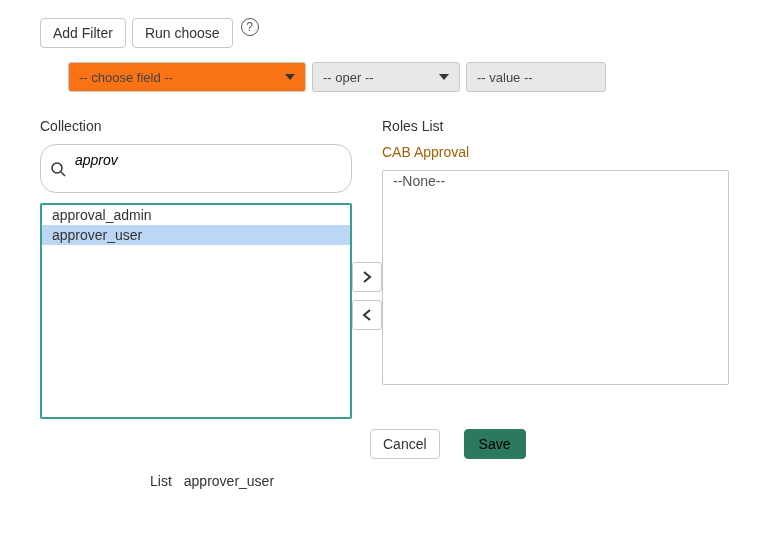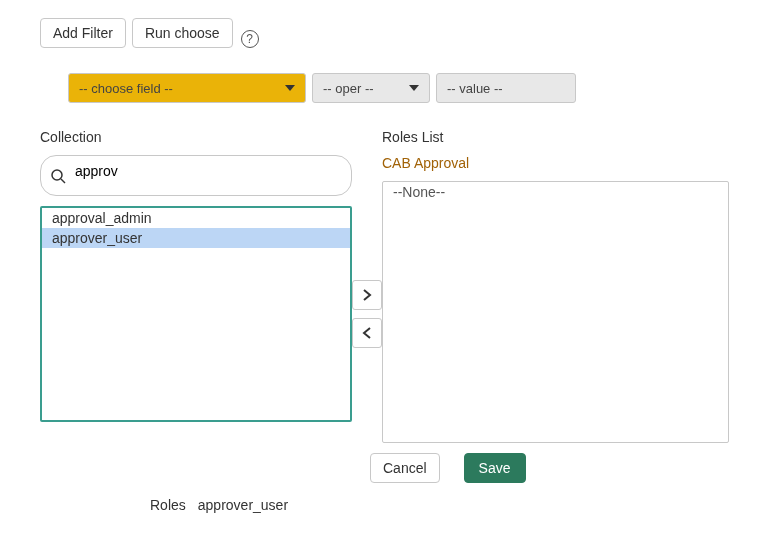--- a/index.html
+++ b/index.html
@@ -6,23 +6,23 @@
     body {
       font-family: -apple-system, BlinkMacSystemFont, "Segoe UI", Arial, sans-serif;
       font-size: 14px;
       color: #333;
       background: #fff;
       padding: 18px 40px;
       width: 769px;
     }
     .top-buttons {
       display: flex;
-      align-items: flex-end;
+      align-items: flex-start;
       gap: 6px;
-      margin-bottom: 25px;
+      margin-bottom: 14px;
     }
     .btn {
       background: #fff;
       border: 1px solid #c8c8c8;
       border-radius: 4px;
       padding: 6px 12px;
       font-size: 14px;
       cursor: pointer;
       color: #333;
     }
@@ -44,32 +44,32 @@
       gap: 6px;
       margin-left: 28px;
       margin-bottom: 26px;
     }
     .select-wrap {
       position: relative;
       display: flex;
       align-items: center;
       border: 1px solid #c8c8c8;
       border-radius: 3px;
-      background: #eab308;
+      background: #f97316;
       padding: 6px 10px;
       height: 30px;
     }
     .select-wrap.disabled {
       background: #e8e8e8;
     }
     .select-field {
       width: 238px;
     }
     .select-oper {
-      width: 118px;
+      width: 148px;
       background: #e8e8e8;
     }
     .select-value {
       width: 140px;
       background: #e8e8e8;
     }
     .select-text {
       flex: 1;
       font-size: 13px;
       color: #444;
@@ -94,23 +94,24 @@
       display: block;
     }
     .search-wrap {
       position: relative;
       margin-bottom: 10px;
     }
     .search-input {
       width: 100%;
       border: 1px solid #c8c8c8;
       border-radius: 16px;
-      padding: 7px 12px 16px 34px;
+      padding: 7px 12px 24px 34px;
       font-size: 14px;
       outline: none;
+      font-style: italic;
     }
     .search-icon {
       position: absolute;
       left: 10px;
       top: 50%;
       transform: translateY(-50%);
       width: 16px;
       height: 16px;
     }
     .subheader {
@@ -131,21 +132,21 @@
     }
     .list-item {
       padding: 2px 10px;
       cursor: pointer;
       white-space: nowrap;
     }
     .list-item.selected {
       background: #bcd6f5;
     }
     .listbox-right {
-      height: 262px;
+      height: 215px;
       margin-top: 0;
     }
     .listbox-right .list-item {
       color: #555;
     }
     .transfer-buttons {
       display: flex;
       flex-direction: column;
       gap: 8px;
       justify-content: center;
@@ -165,21 +166,21 @@
       font-size: 16px;
     }
     .action-row {
       display: flex;
       gap: 24px;
       margin-top: 10px;
       margin-left: 330px;
     }
     .btn-save {
       background: #2c7a5d;
-      color: #ffffff;
+      color: #000000;
       border: 1px solid #2c7a5d;
       border-radius: 4px;
       padding: 0 14px;
       font-size: 14px;
       cursor: pointer;
     }
     .name-row {
       display: flex;
       gap: 12px;
       margin-top: 14px;
@@ -254,15 +255,15 @@
     </div>
   </div>
 </div>
 
 <div class="action-row">
   <button class="btn">Cancel</button>
   <button class="btn-save">Save</button>
 </div>
 
 <div class="name-row">
-  <span class="name-label">Roles</span>
+  <span class="name-label">List</span>
   <span class="name-value">approver_user</span>
 </div>
 
 </body></html>

